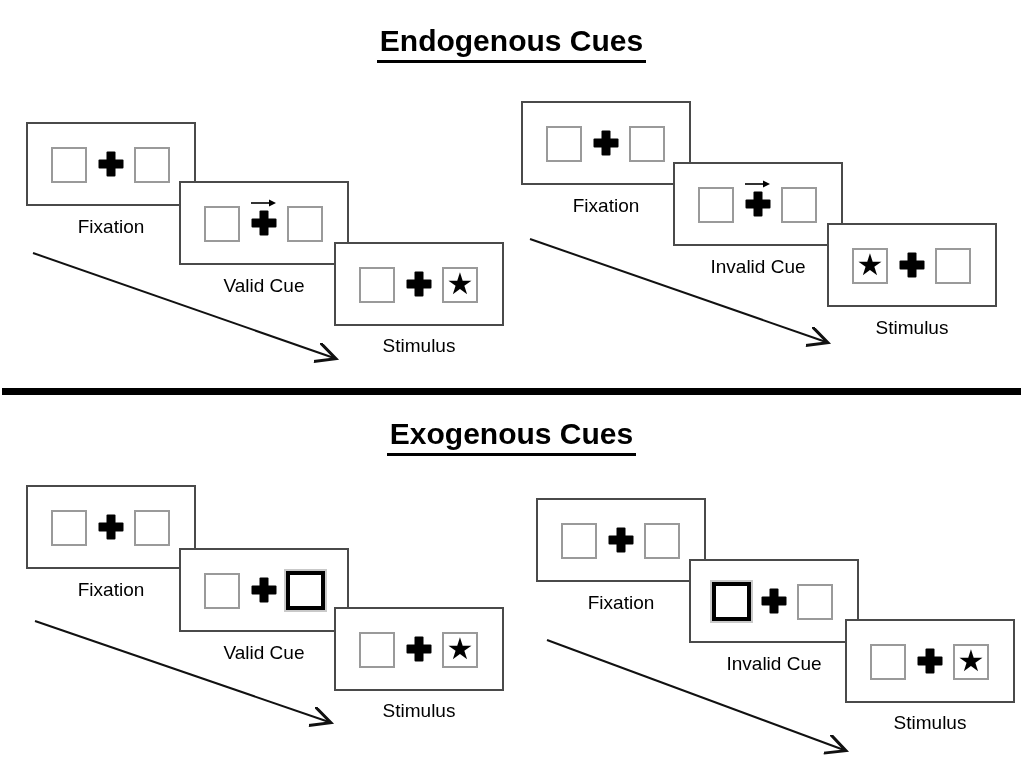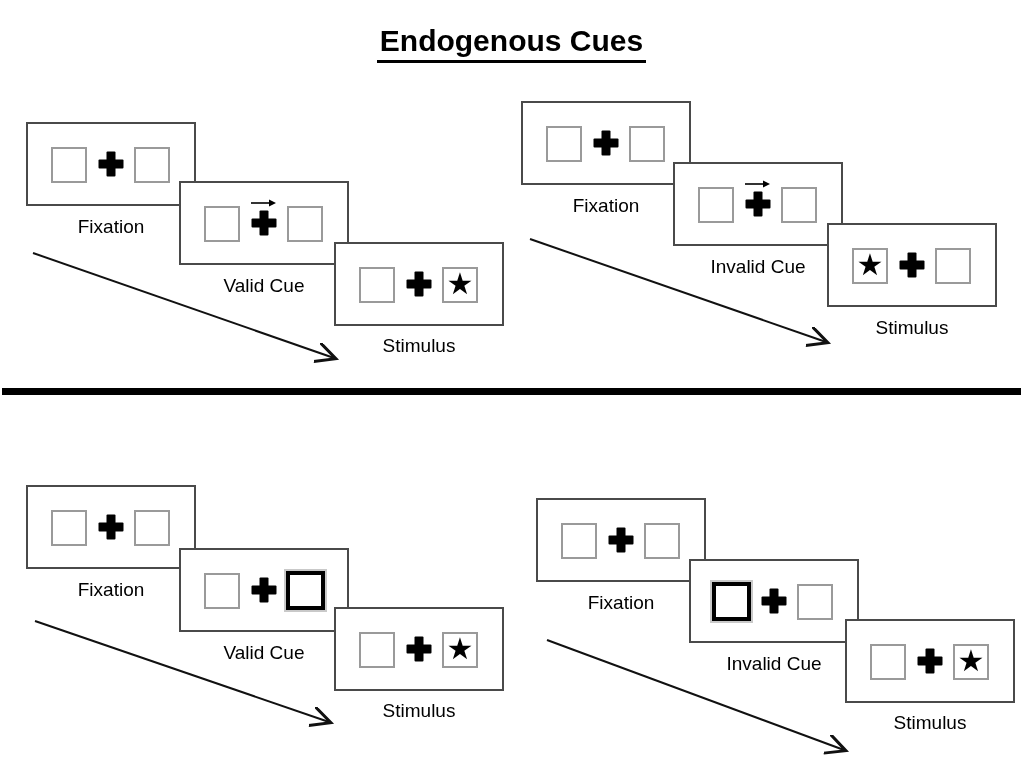--- a/index.html
+++ b/index.html
@@ -36,20 +36,21 @@
       </marker>
     </defs>
     <line x1="33" y1="253" x2="334" y2="358" stroke="#111" stroke-width="2" marker-end="url(#ah)"></line>
     <line x1="530" y1="239" x2="826" y2="342" stroke="#111" stroke-width="2" marker-end="url(#ah)"></line>
     <line x1="35" y1="621" x2="329" y2="722" stroke="#111" stroke-width="2" marker-end="url(#ah)"></line>
     <line x1="547" y1="640" x2="844" y2="750" stroke="#111" stroke-width="2" marker-end="url(#ah)"></line>
   </svg>
 
   <div class="title" style="top:24px"><span>Endogenous Cues</span></div>
   <div class="divider" style="top:388px"></div>
+  <div class="title" style="top:417px"><span>Exogenous Cues</span></div>
 
   <div>
     <div class="panel" style="left:26px;top:122px">
       <div class="sq l"></div>
       <div class="plus"></div>
       <div class="sq r"></div>
     </div>
     <div class="plabel" style="left:26px;top:216px">Fixation</div>
 
     <div class="panel" style="left:179px;top:181px">

